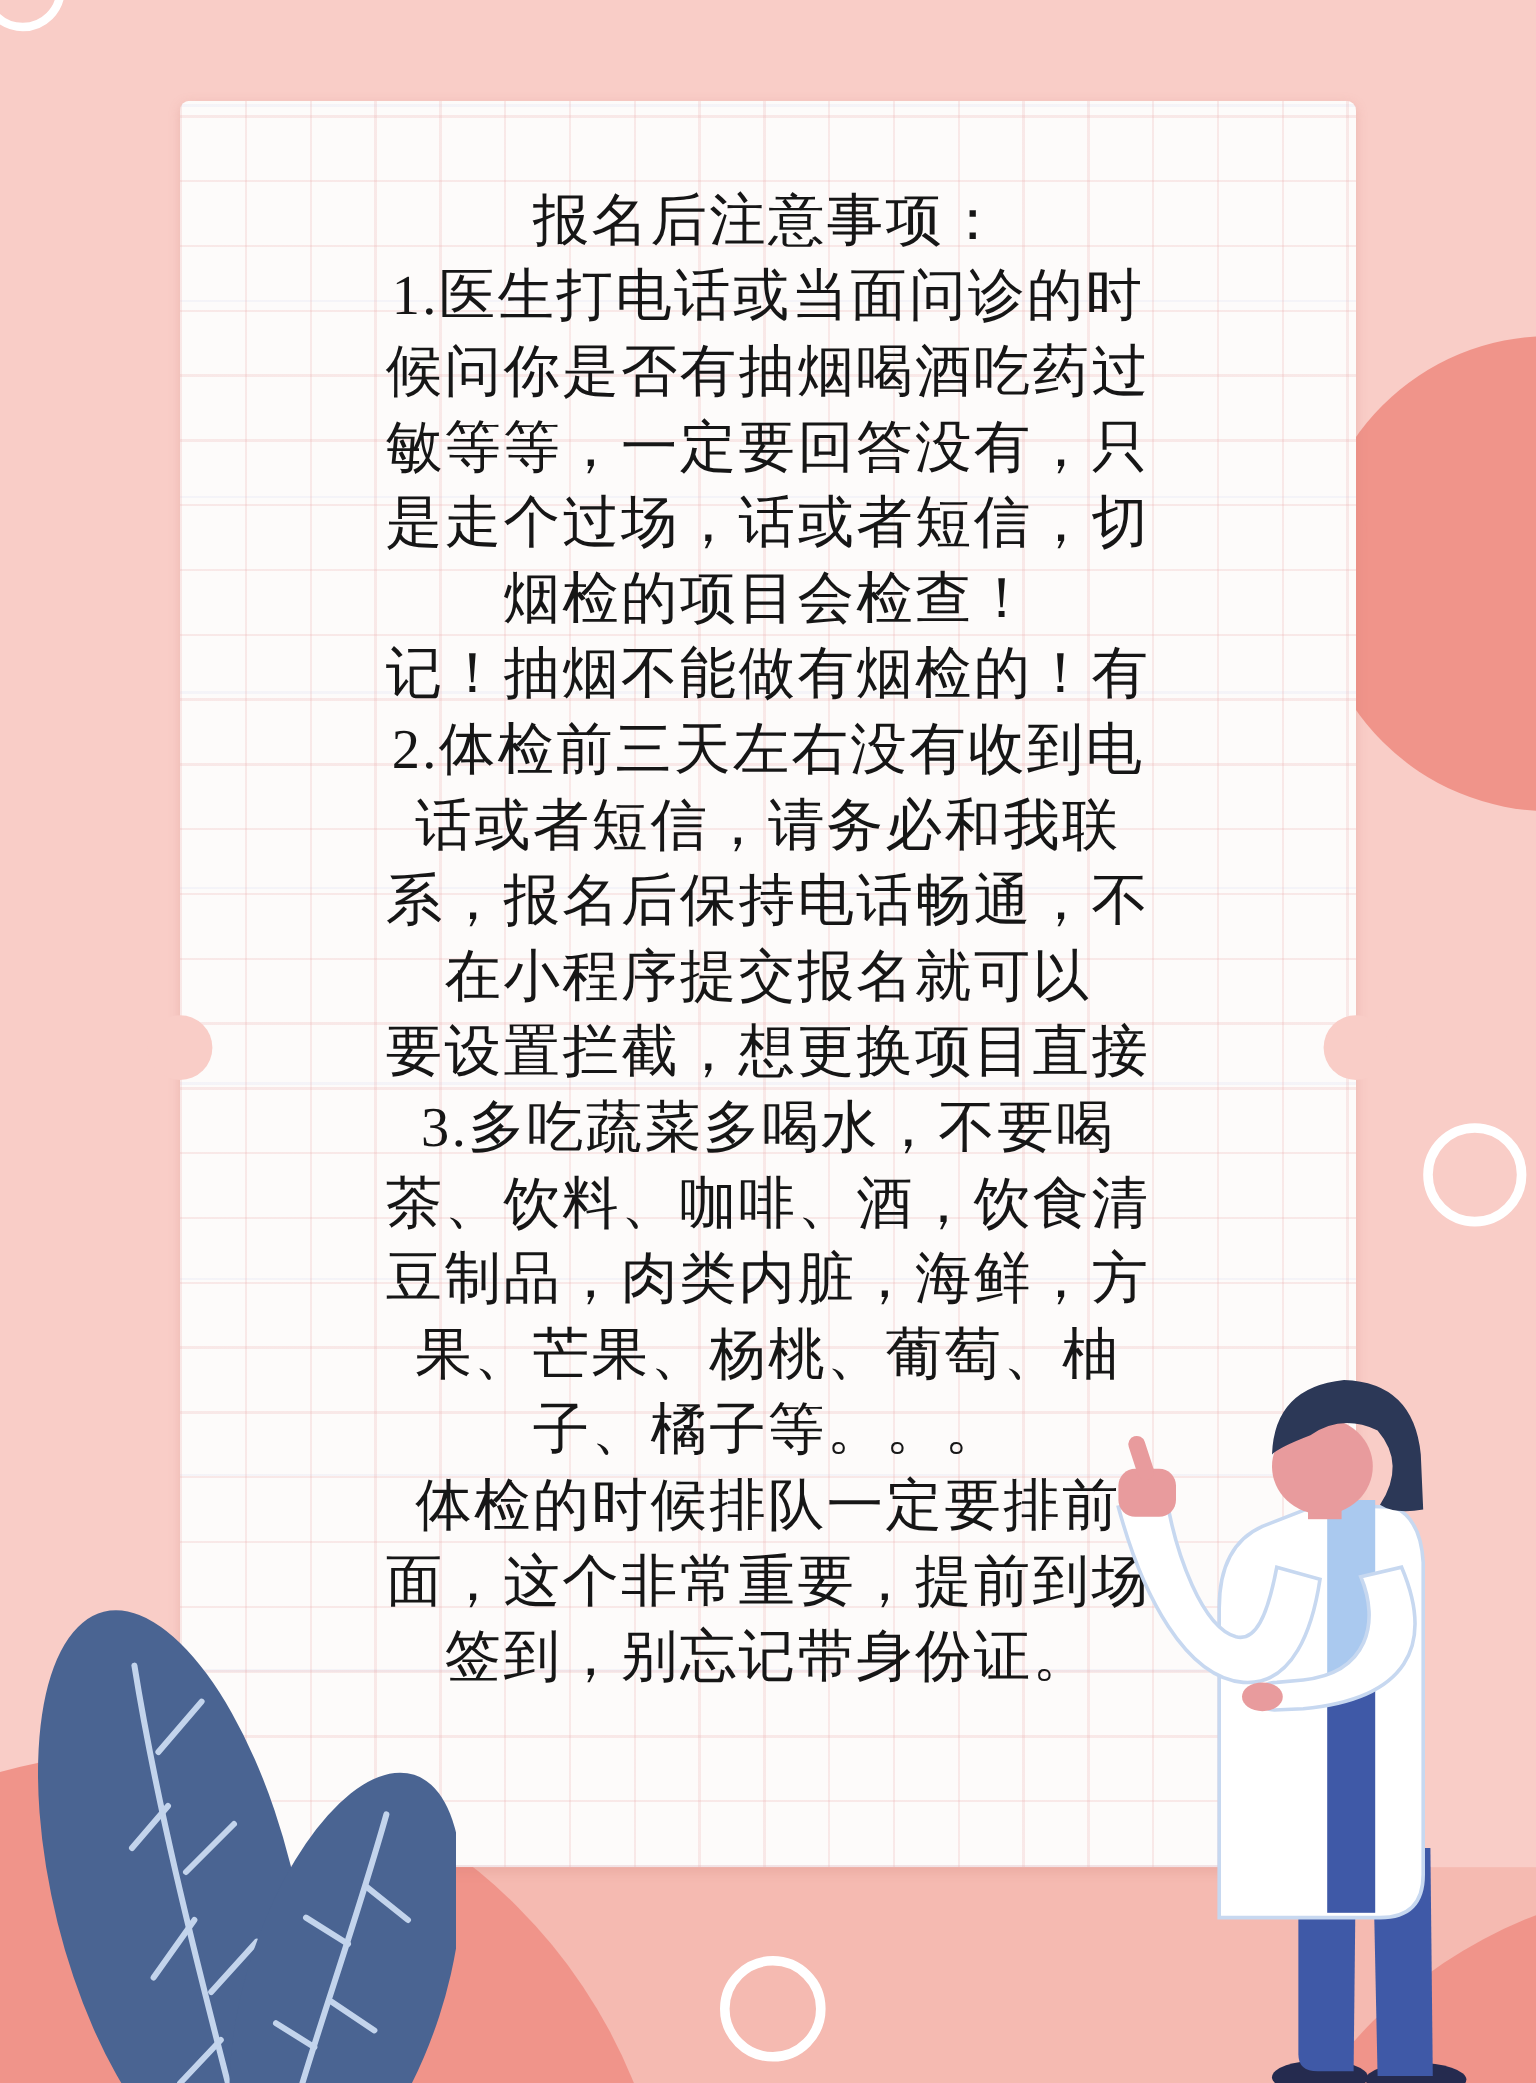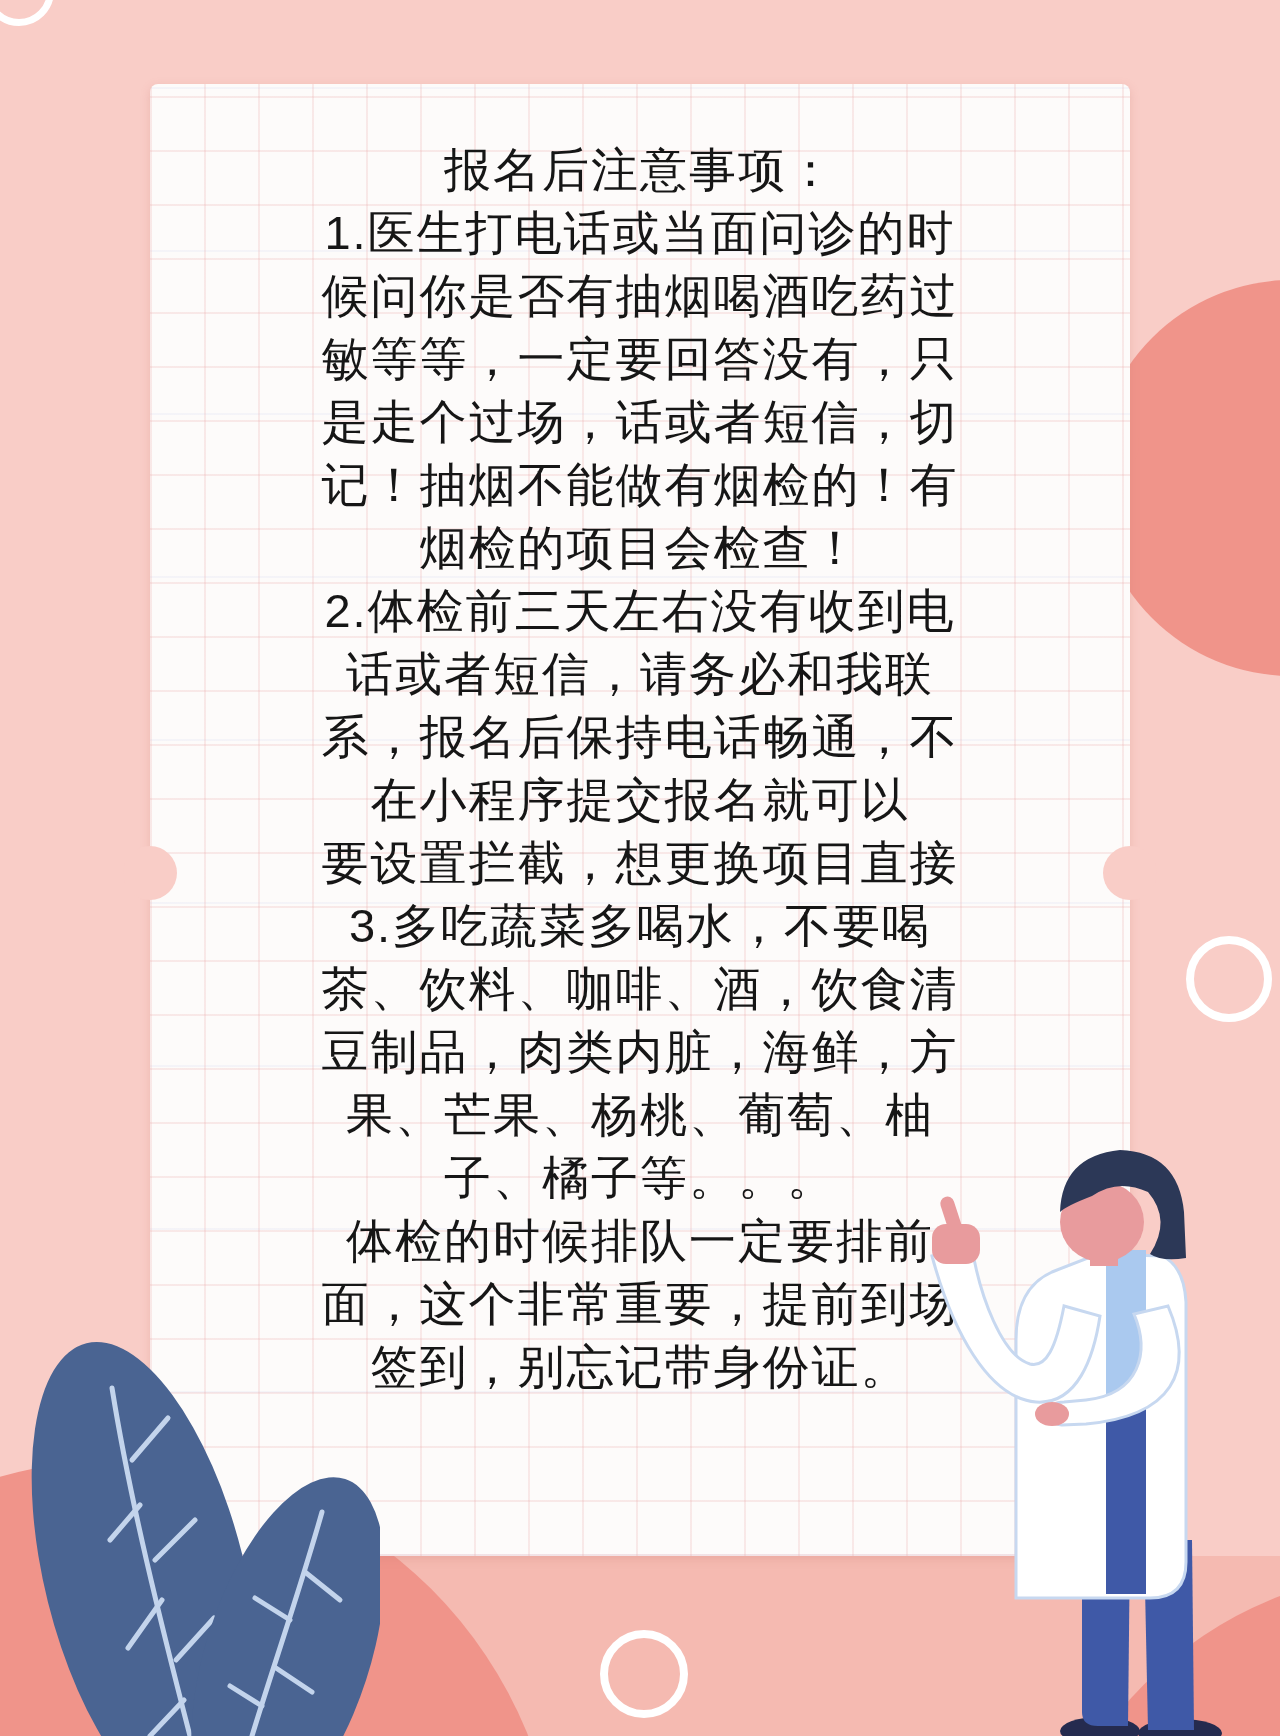--- a/index.html
+++ b/index.html
@@ -29,22 +29,22 @@
         background-image:
           repeating-linear-gradient(0deg, rgba(233,166,166,.22) 0 2px, transparent 2px 54px),
           repeating-linear-gradient(90deg, rgba(233,166,166,.22) 0 2px, transparent 2px 54px),
           repeating-linear-gradient(0deg, rgba(170,180,230,.10) 0 2px, transparent 2px 163px);}
   
   .notch{position:absolute;width:54px;height:54px;border-radius:50%;background:#f9cdc7;}
   .notch-left{left:123px;top:846px;}
   .notch-right{left:1103px;top:846px;}
 
   
-  .notice{position:absolute;left:150px;top:138px;width:980px;text-align:center;
-          color:#161616;font-size:47px;font-weight:500;letter-spacing:2px;}
+  .notice{position:absolute;left:150px;top:153px;width:980px;text-align:center;
+          color:#161616;font-size:47px;font-weight:500;letter-spacing:2px;font-family:Liberation Serif, serif;}
   .notice .line{height:63px;line-height:63px;white-space:nowrap;}
 
   svg{position:absolute;display:block;}
   .plant-svg{left:0;top:1180px;}
   .doctor-svg{left:880px;top:1140px;}
 </style>
 </head>
 <body>
 
 <div class="stage">
@@ -62,22 +62,22 @@
   <div class="notch notch-left"></div>
   <div class="notch notch-right"></div>
 
   <div class="notice">
 
   <div class="line">报名后注意事项：</div>
       <div class="line">1.医生打电话或当面问诊的时</div>
       <div class="line">候问你是否有抽烟喝酒吃药过</div>
       <div class="line">敏等等，一定要回答没有，只</div>
       <div class="line">是走个过场，话或者短信，切</div>
+      <div class="line">烟检的项目会检查！</div>
       <div class="line">记！抽烟不能做有烟检的！有</div>
-      <div class="line">烟检的项目会检查！</div>
       <div class="line">2.体检前三天左右没有收到电</div>
       <div class="line">话或者短信，请务必和我联</div>
       <div class="line">系，报名后保持电话畅通，不</div>
       <div class="line">在小程序提交报名就可以</div>
       <div class="line">要设置拦截，想更换项目直接</div>
       <div class="line">3.多吃蔬菜多喝水，不要喝</div>
       <div class="line">茶、饮料、咖啡、酒，饮食清</div>
       <div class="line">豆制品，肉类内脏，海鲜，方</div>
       <div class="line">果、芒果、杨桃、葡萄、柚</div>
       <div class="line">子、橘子等。。。</div>

